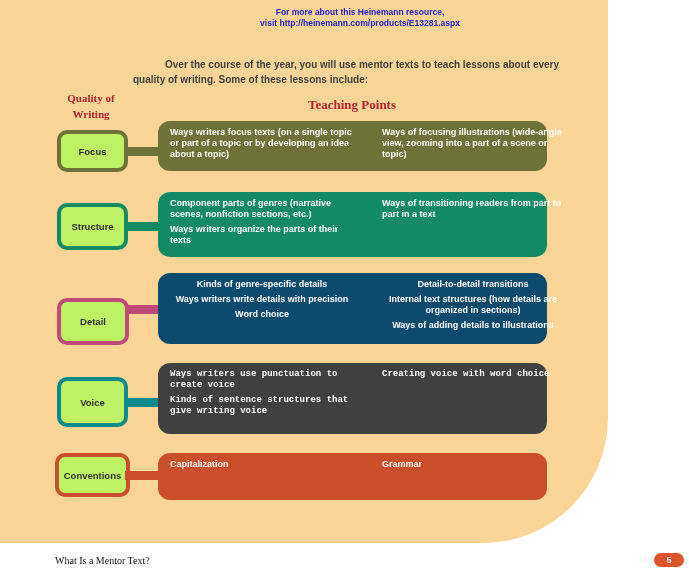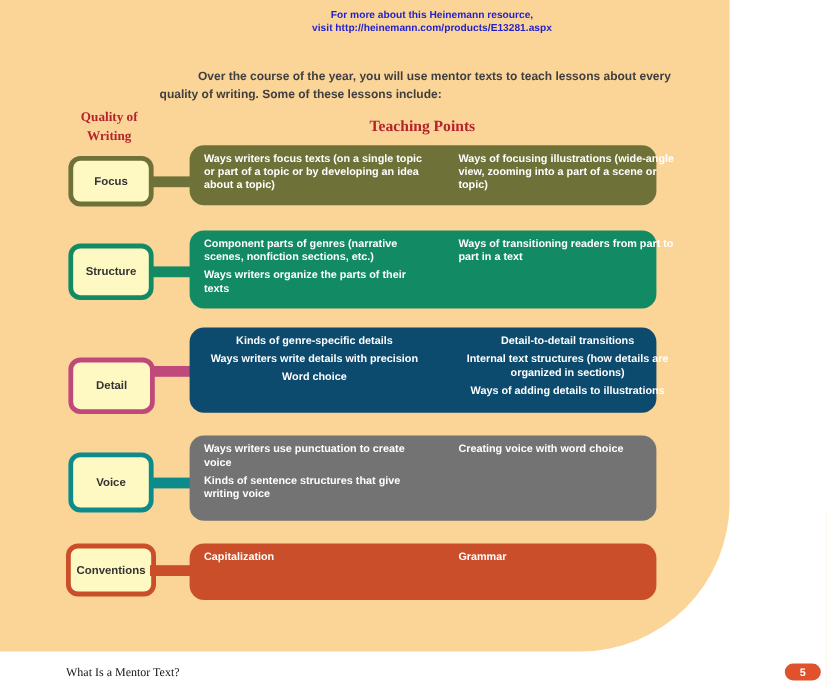--- a/index.html
+++ b/index.html
@@ -28,21 +28,21 @@
   .hdr-left{left:36px;top:90px;width:110px;font-size:11px;line-height:16px;}
   .hdr-right{left:252px;top:97px;width:200px;font-size:13px;}
   .row-box{
     position:absolute;left:158px;width:389px;border-radius:12px;color:#ffffff;
   }
   .col-l,.col-r{position:absolute;top:6px;}
   .col-l{left:12px;width:184px;}
   .col-r{left:200px;width:182px;margin-left:24px;}
   .tp-item{font-size:9px;line-height:11px;font-weight:bold;margin-bottom:4px;}
   .row-label{
-    position:absolute;background:#fef9c3;border:4px solid #000;
+    position:absolute;background:#bef264;border:4px solid #000;
     border-radius:10px;box-sizing:border-box;
     display:flex;align-items:center;justify-content:center;
     font-size:9.5px;font-weight:bold;color:#333333;
   }
   .connector{position:absolute;left:125px;width:36px;height:9px;}
   
   .r0 .row-box{top:121px;height:50px;}
   .r0 .row-label{left:57px;top:130px;width:71px;height:42px;}
   .r0 .connector{top:147px;}
   .r1 .row-box{top:192px;height:65px;}
@@ -125,21 +125,21 @@
       <div class="tp-item">Detail-to-detail transitions</div>
       <div class="tp-item">Internal text structures (how details are organized in sections)</div>
       <div class="tp-item">Ways of adding details to illustrations</div>
     </div>
   </div>
 </div>
 
 <div class="row r3">
   <div class="row-label" style="border-color: rgb(13, 139, 139);">Voice</div>
   <div class="connector" style="background-color: rgb(13, 139, 139);"></div>
-  <div class="row-box" style="background-color: #737373;">
+  <div class="row-box" style="background-color: #404040; font-family: Liberation Mono, monospace;">
     <div class="col-l">
       <div class="tp-item">Ways writers use punctuation to create voice</div>
       <div class="tp-item">Kinds of sentence structures that give writing voice</div>
     </div>
     <div class="col-r">
       <div class="tp-item">Creating voice with word choice</div>
     </div>
   </div>
 </div>
 

